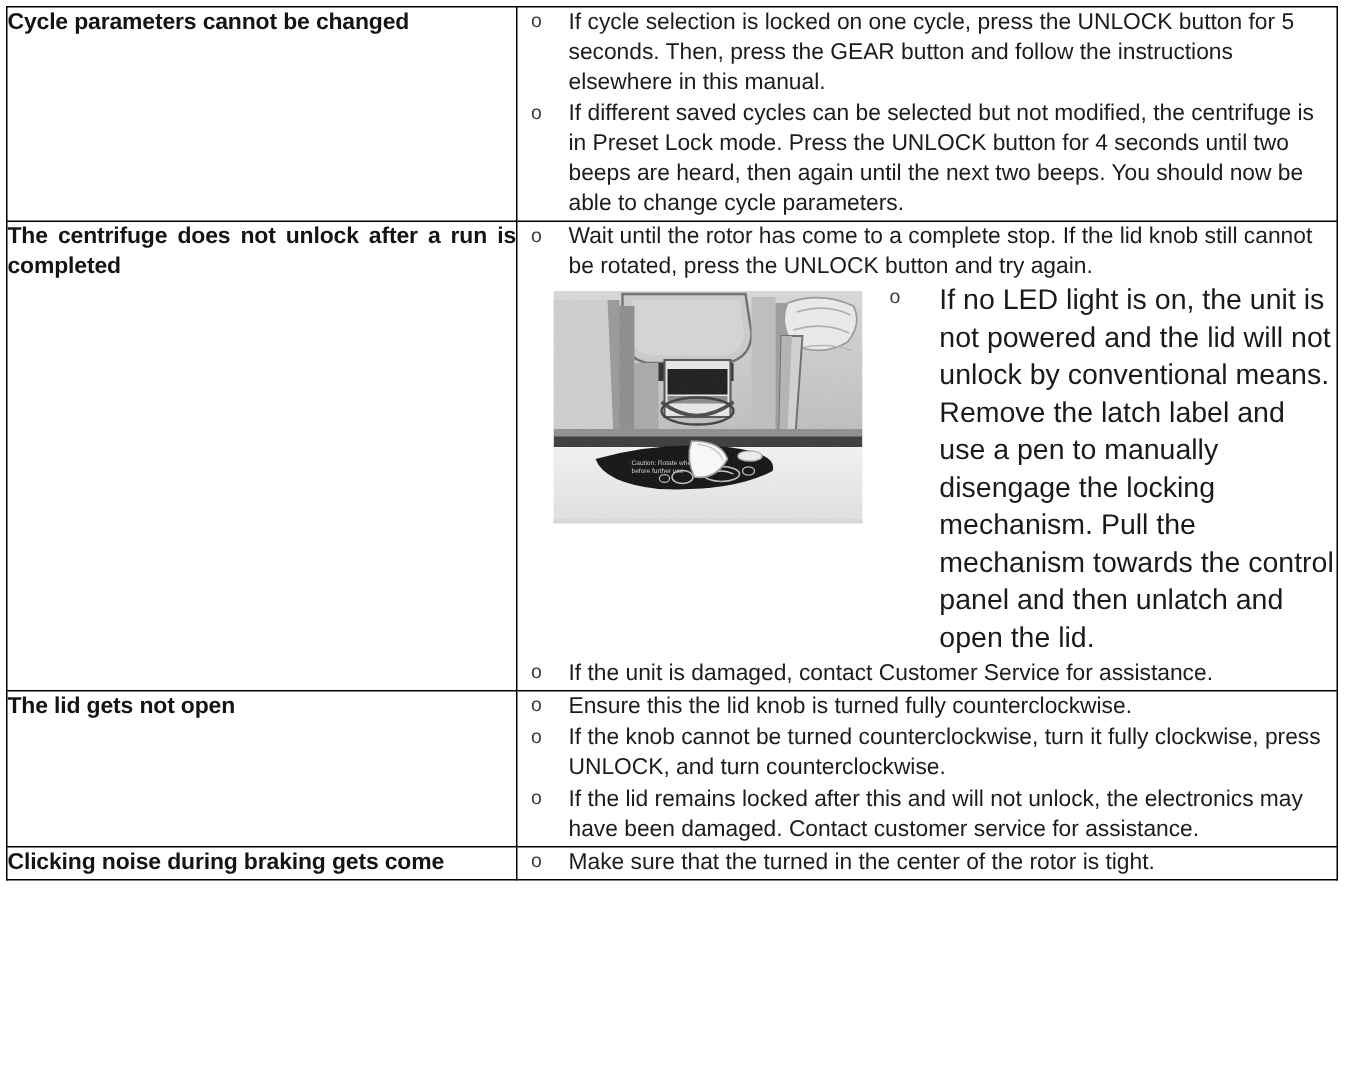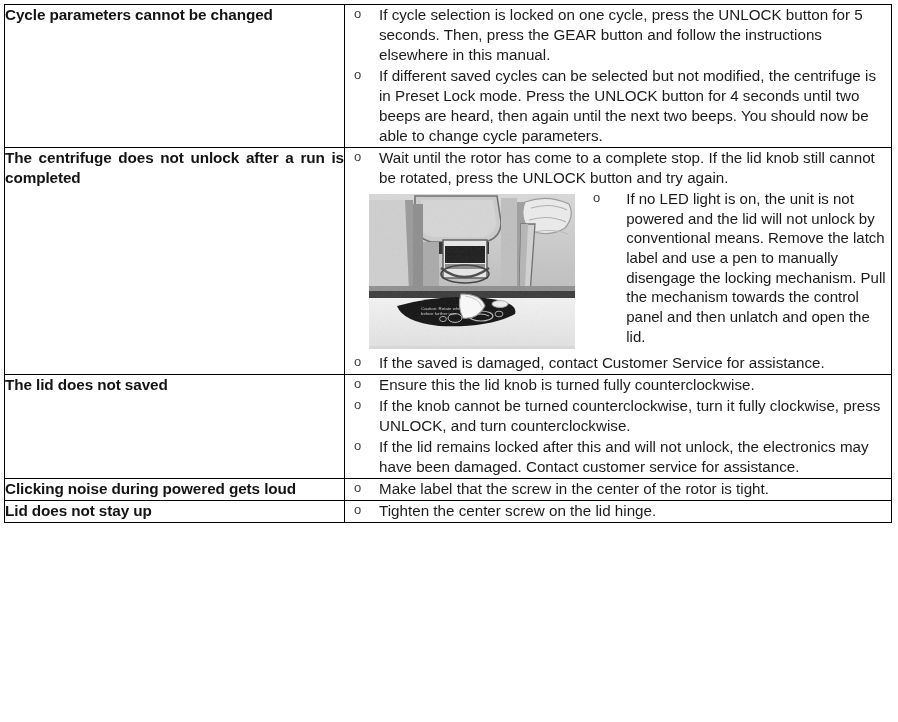--- a/index.html
+++ b/index.html
@@ -111,21 +111,21 @@
   .indent-block .ind-bullet {
     float: left;
     font-size: 13px;
     line-height: 1.46;
     color: #3b3b3b;
     padding-right: 26px;
     padding-left: 8px;
   }
   .indent-text {
     overflow: hidden;
-    font-size: 15px;
+    font-size: 19px;
     line-height: 1.315;
   }
 
   .tail-item {
     clear: both;
   }
 </style>
 </head>
 <body>
 
@@ -252,29 +252,29 @@
 
             <div class="indent-block">
               <span class="ind-bullet">o</span>
               <div class="indent-text">If no LED light is on, the unit is not powered and the lid will not unlock by conventional means. Remove the latch label and use a pen to manually disengage the locking mechanism. Pull the mechanism towards the control panel and then unlatch and open the lid.</div>
             </div>
           </div>
 
           <ul class="remedy-list tail-item">
             <li>
               <span class="bullet-glyph">o</span>
-              <span>If the saved is damaged, contact Customer Service for assistance.</span>
+              <span>If the unit is damaged, contact Customer Service for assistance.</span>
             </li>
           </ul>
         </td>
       </tr>
 
       <tr>
         <td class="symptom-cell">
-          <div class="symptom-text">The lid does not saved</div>
+          <div class="symptom-text">The lid gets not open</div>
         </td>
         <td class="remedy-cell">
           <ul class="remedy-list">
             <li>
               <span class="bullet-glyph">o</span>
               <span>Ensure this the lid knob is turned fully counterclockwise.</span>
             </li>
             <li>
               <span class="bullet-glyph">o</span>
               <span>If the knob cannot be turned counterclockwise, turn it fully clockwise, press UNLOCK, and turn counterclockwise.</span>
@@ -282,42 +282,29 @@
             <li>
               <span class="bullet-glyph">o</span>
               <span>If the lid remains locked after this and will not unlock, the electronics may have been damaged. Contact customer service for assistance.</span>
             </li>
           </ul>
         </td>
       </tr>
 
       <tr>
         <td class="symptom-cell">
-          <div class="symptom-text">Clicking noise during powered gets loud</div>
+          <div class="symptom-text">Clicking noise during braking gets come</div>
         </td>
         <td class="remedy-cell">
           <ul class="remedy-list">
             <li>
               <span class="bullet-glyph">o</span>
-              <span>Make label that the screw in the center of the rotor is tight.</span>
+              <span>Make sure that the turned in the center of the rotor is tight.</span>
             </li>
           </ul>
         </td>
       </tr>
 
-      <tr>
-        <td class="symptom-cell">
-          <div class="symptom-text">Lid does not stay up</div>
-        </td>
-        <td class="remedy-cell">
-          <ul class="remedy-list">
-            <li>
-              <span class="bullet-glyph">o</span>
-              <span>Tighten the center screw on the lid hinge.</span>
-            </li>
-          </ul>
-        </td>
-      </tr>
 
     </tbody>
   </table>
 
 </div>
 
 </body></html>

